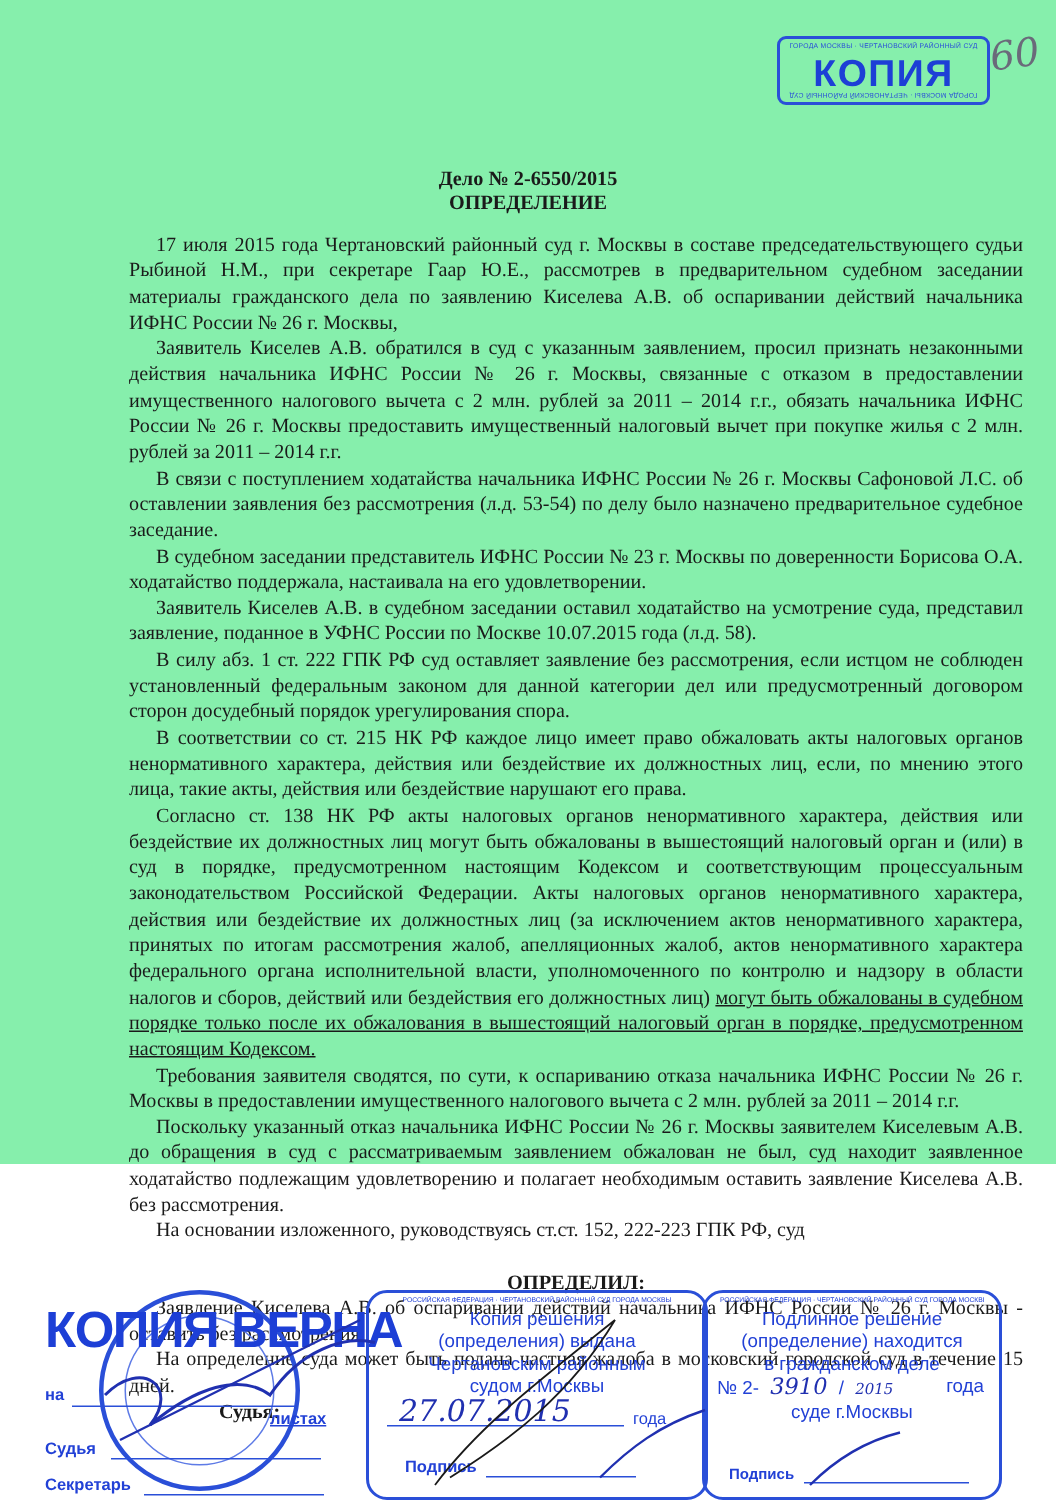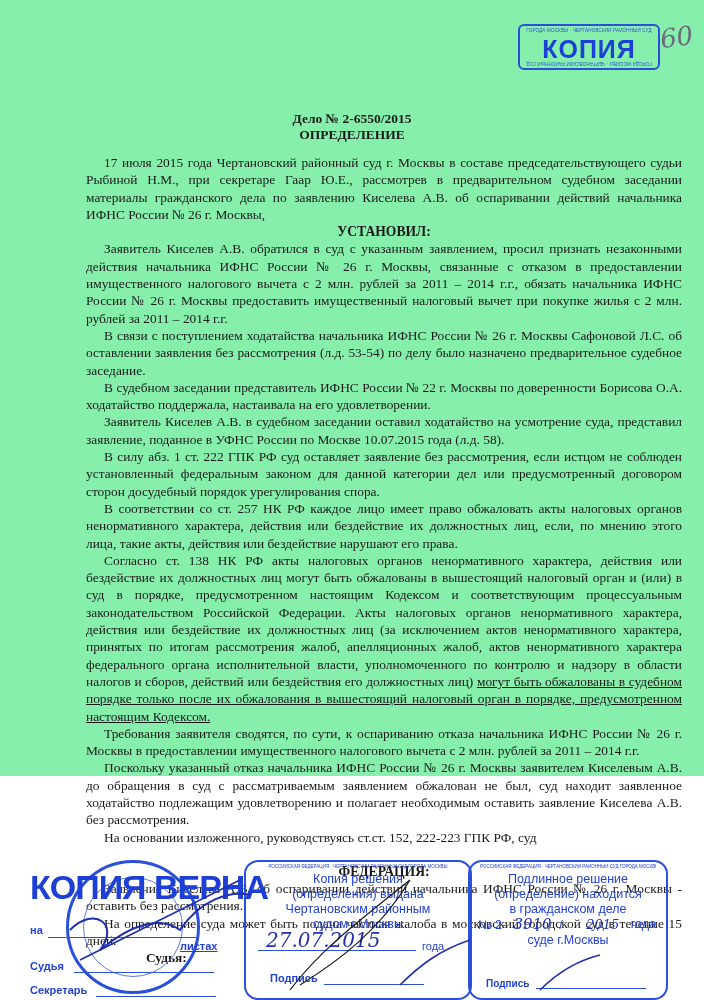--- a/index.html
+++ b/index.html
@@ -76,33 +76,32 @@
   </div>
   <div class="page-num">60</div>
 
   <div class="title-block">
     <div>Дело № 2-6550/2015</div>
     <div>ОПРЕДЕЛЕНИЕ</div>
   </div>
 
   <div class="body-text">
     <p>17 июля 2015 года Чертановский  районный  суд г. Москвы в составе председательствующего судьи Рыбиной Н.М., при секретаре Гаар Ю.Е., рассмотрев в предварительном судебном заседании материалы гражданского дела по заявлению Киселева А.В. об оспаривании действий начальника ИФНС России № 26 г. Москвы,</p>
-    <p class="heading">УСТАНОВИЛ:</p>
     <p>Заявитель Киселев А.В. обратился в суд с указанным заявлением, просил признать незаконными действия начальника ИФНС России № 26 г. Москвы, связанные с отказом в предоставлении имущественного налогового вычета с 2 млн. рублей за 2011 – 2014 г.г., обязать начальника ИФНС России № 26 г. Москвы предоставить имущественный налоговый  вычет при покупке жилья с 2 млн. рублей за 2011 – 2014 г.г.</p>
     <p>В связи с поступлением ходатайства начальника ИФНС России № 26 г. Москвы Сафоновой Л.С. об оставлении заявления без рассмотрения (л.д. 53-54) по делу было назначено предварительное судебное заседание.</p>
-    <p>В судебном заседании представитель ИФНС России № 22 г. Москвы по доверенности Борисова О.А. ходатайство поддержала, настаивала на его удовлетворении.</p>
+    <p>В судебном заседании представитель ИФНС России № 23 г. Москвы по доверенности Борисова О.А. ходатайство поддержала, настаивала на его удовлетворении.</p>
     <p>Заявитель Киселев А.В. в судебном заседании оставил ходатайство на усмотрение суда, представил заявление, поданное в УФНС России по Москве 10.07.2015 года (л.д. 58).</p>
     <p>В силу абз. 1 ст. 222 ГПК РФ суд оставляет заявление без рассмотрения, если истцом не соблюден установленный федеральным законом для данной категории дел или предусмотренный договором сторон досудебный порядок урегулирования спора.</p>
-    <p>В соответствии со ст. 257 НК РФ каждое лицо имеет право обжаловать акты налоговых органов ненормативного характера, действия или бездействие их должностных лиц, если, по мнению этого лица, такие акты, действия или бездействие нарушают его права.</p>
+    <p>В соответствии со ст. 215 НК РФ каждое лицо имеет право обжаловать акты налоговых органов ненормативного характера, действия или бездействие их должностных лиц, если, по мнению этого лица, такие акты, действия или бездействие нарушают его права.</p>
     <p><span>Согласно ст. 138 НК РФ акты налоговых органов ненормативного характера, действия или бездействие их должностных лиц могут быть обжалованы в вышестоящий налоговый орган и (или) в суд в порядке, предусмотренном настоящим Кодексом и соответствующим процессуальным законодательством Российской Федерации. Акты налоговых органов ненормативного характера, действия или бездействие их должностных лиц (за исключением актов ненормативного характера, принятых по итогам рассмотрения жалоб, апелляционных жалоб, актов ненормативного характера федерального органа исполнительной власти, уполномоченного по контролю и надзору в области налогов и сборов, действий или бездействия его должностных лиц) </span><span class="u">могут быть обжалованы в судебном порядке только после их обжалования в вышестоящий налоговый орган в порядке, предусмотренном настоящим Кодексом.</span></p>
     <p>Требования заявителя сводятся, по сути, к оспариванию отказа начальника ИФНС России № 26 г. Москвы в предоставлении имущественного налогового вычета с 2 млн. рублей за 2011 – 2014 г.г.</p>
     <p>Поскольку указанный отказ начальника ИФНС России № 26 г. Москвы заявителем Киселевым А.В. до обращения в суд с рассматриваемым заявлением обжалован не был, суд находит заявленное ходатайство подлежащим удовлетворению и полагает необходимым оставить заявление Киселева А.В. без рассмотрения.</p>
     <p>На основании изложенного, руководствуясь ст.ст. 152, 222-223 ГПК РФ, суд</p>
     <div class="gap"></div>
-    <p class="heading">ФЕДЕРАЦИЯ:</p>
+    <p class="heading">ОПРЕДЕЛИЛ:</p>
     <p>Заявление Киселева А.В. об оспаривании действий начальника ИФНС России № 26 г. Москвы - оставить без рассмотрения.</p>
     <p>На определение суда может быть подана частная жалоба в московский городской суд в течение 15 дней.</p>
     <p style="font-weight:bold; text-indent:60px;">Судья:</p>
   </div>
 
   <div class="stamp s-left">
     <div class="seal-circle">
         <div class="seal-inner"></div>
       </div>
     <div class="verna">КОПИЯ ВЕРНА</div>
@@ -132,21 +131,21 @@
   <div class="stamp stamp-rect s-right">
     <div class="edge">РОССИЙСКАЯ ФЕДЕРАЦИЯ · ЧЕРТАНОВСКИЙ РАЙОННЫЙ СУД ГОРОДА МОСКВЫ</div>
     <div style="height:10px"></div>
     <div class="line">Подлинное решение</div>
     <div class="line">(определение) находится</div>
     <div class="line">в гражданском деле</div>
     <div class="line" style="text-align:left; padding-left:8px; position:relative;">
       <span>№ 2-</span>
       <span class="handwrite" style="font-size:15px; margin-left:4px;">3910</span>
       <span style="margin:0 4px;">/</span>
-      <span class="handwrite" style="font-size:13px;margin-left:16px;">2015</span>
+      <span class="handwrite" style="font-size:10px;">2015</span>
       <span style="position:absolute; right:10px;">года</span>
     </div>
     <div class="line">суде г.Москвы</div>
     <div style="position:absolute; left:16px; top:116px; font-size:10px; font-weight:bold;">Подпись</div>
     <div style="position:absolute; left:66px; top:126px; width:110px; height:1px; background:#2a4fd8;"></div>
   </div>
 
   <svg class="sig" width="704" height="1000" style="left:0;top:0;" viewBox="0 0 704 1000">
     <path d="M70 930 C 95 905, 120 925, 100 950 C 130 925, 160 915, 180 930 C 200 900, 230 890, 250 895" stroke="#2030b0" stroke-width="2" fill="none"></path>
     <path d="M80 960 C 140 930, 200 900, 240 880" stroke="#2030b0" stroke-width="1.6" fill="none"></path>

